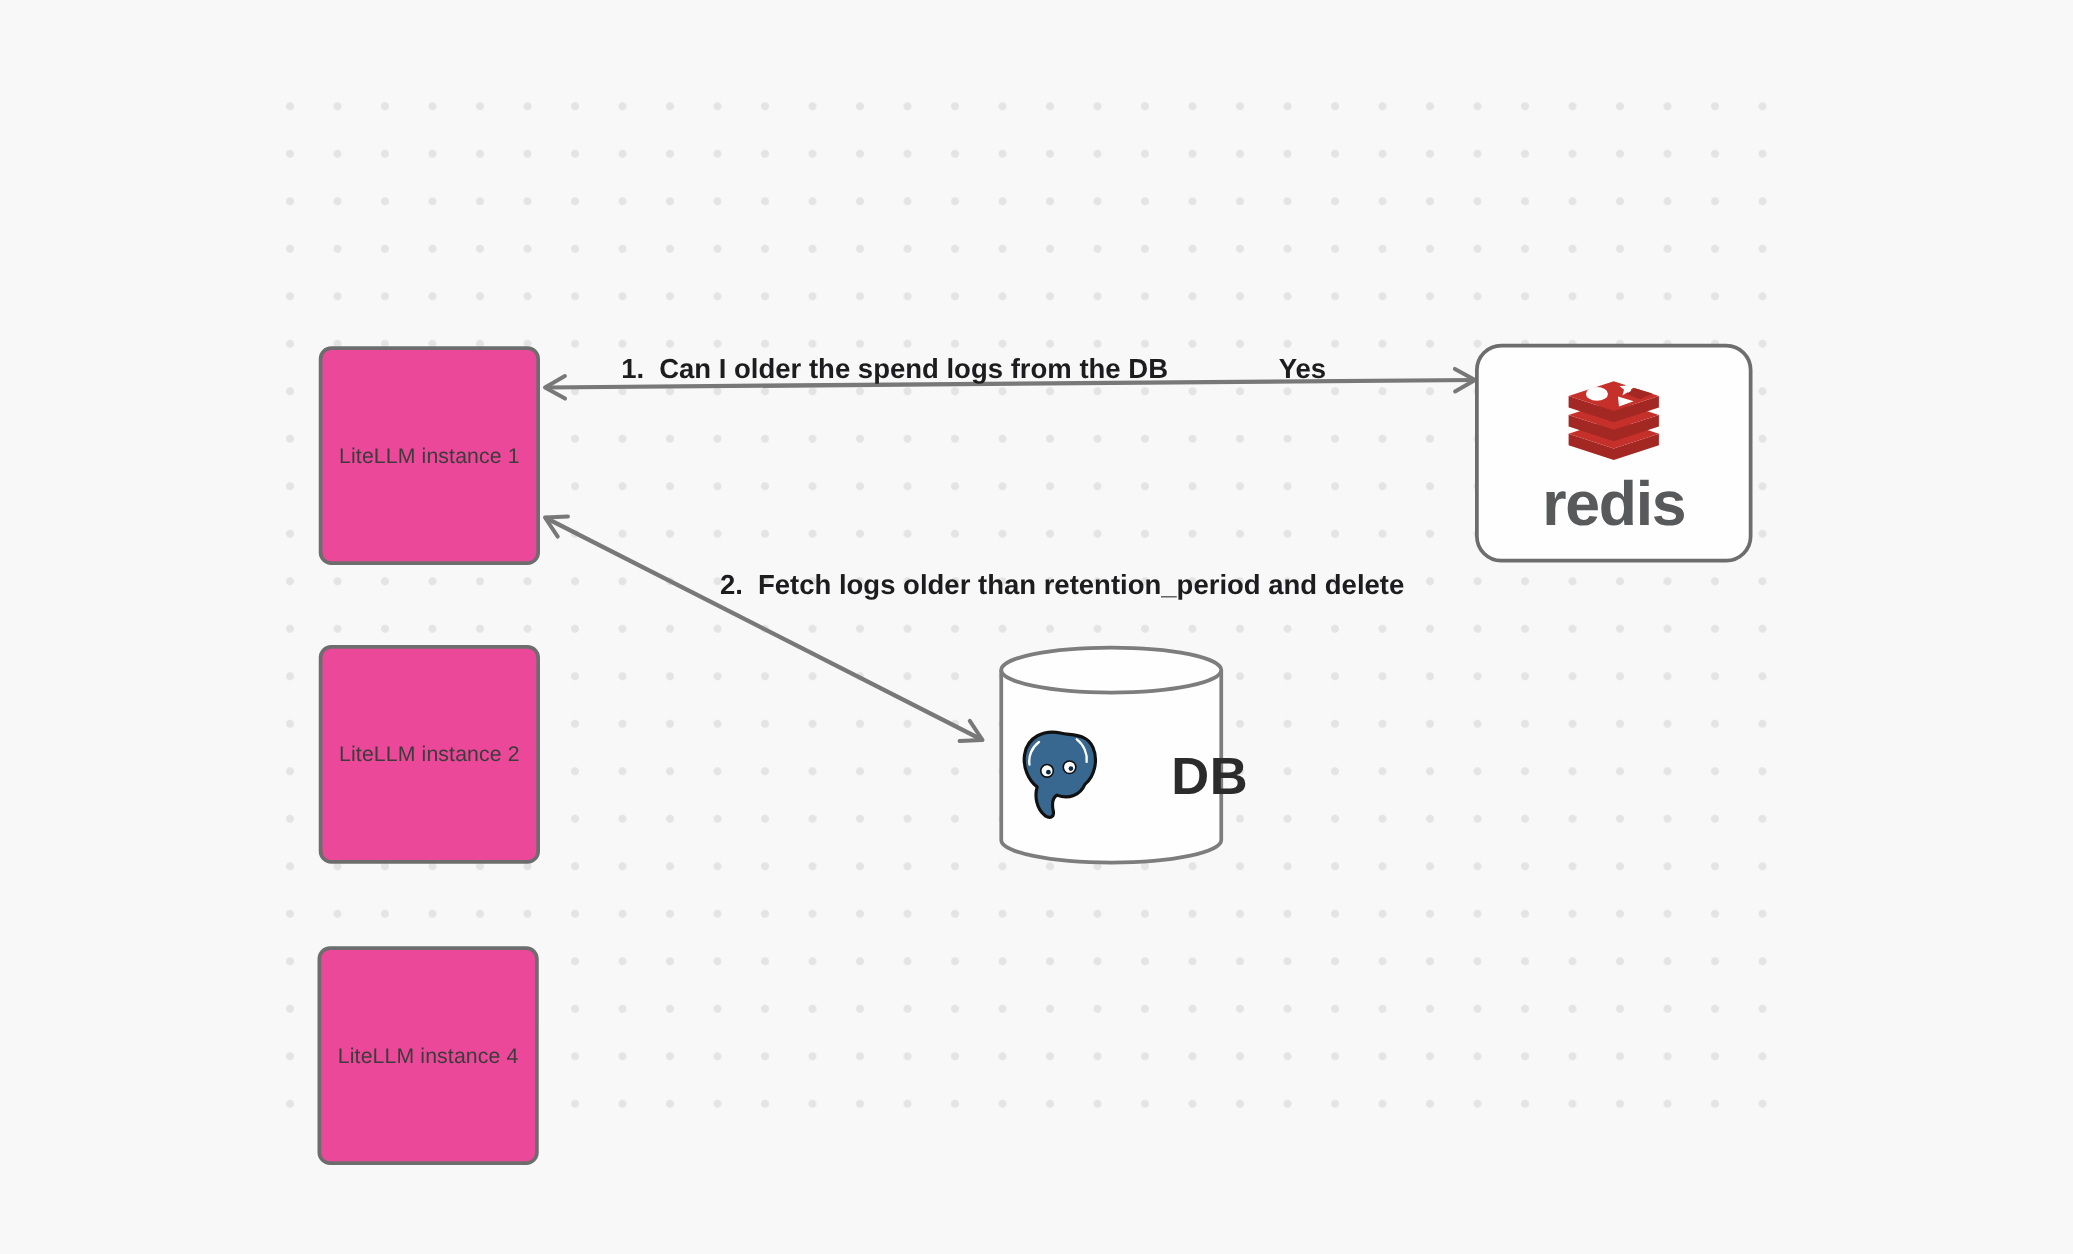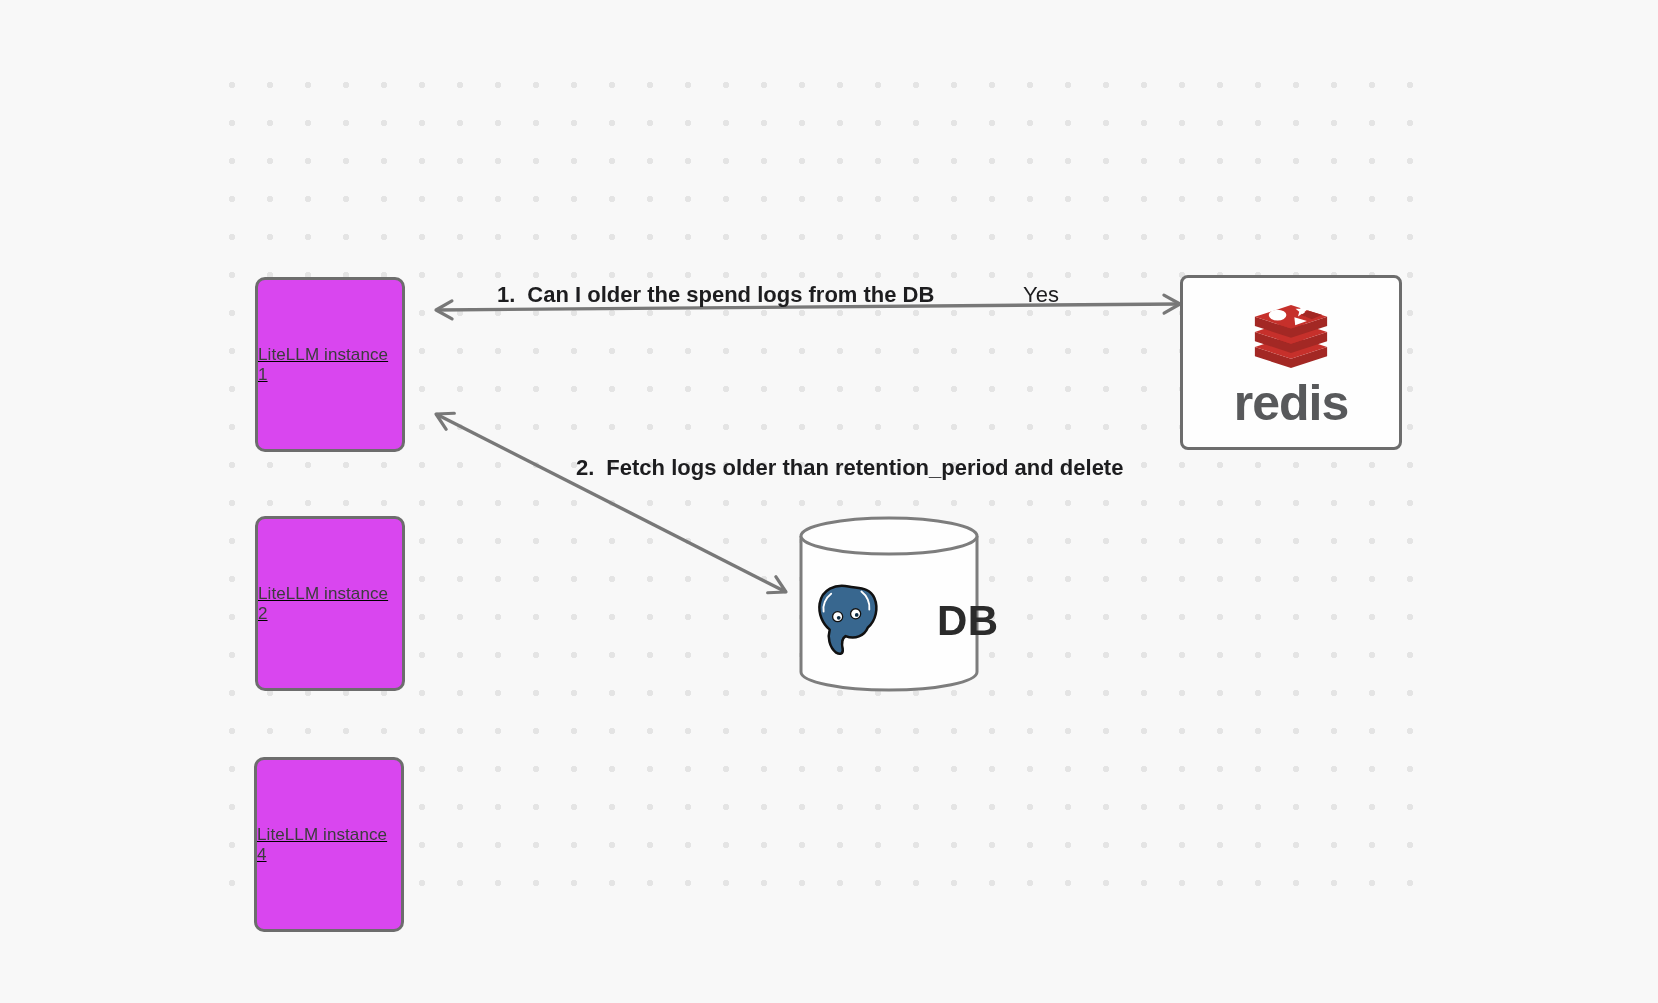--- a/index.html
+++ b/index.html
@@ -24,46 +24,45 @@
     background-image: radial-gradient(circle, #e4e4e4 2.9px, rgba(0,0,0,0) 3.5px);
     background-size: 38px 38px;
   }
   svg.connections {
     position: absolute;
     left: 0;
     top: 0;
   }
   .node-box {
     position: absolute;
-    width: 150px;
+    width: 177px;
     height: 175px;
     box-sizing: border-box;
-    background: #d946ef;
+    background: #ec4899;
     border: 3px solid #6d6d6d;
     border-radius: 10px;
     display: flex;
     align-items: center;
     justify-content: center;
-    text-decoration: underline;
   }
   .node-box .node-label {
     font-size: 17px;
     color: #3c3c3c;
     letter-spacing: 0.1px;
   }
   .redis-node {
     position: absolute;
     left: 1180px;
     top: 275px;
     width: 222px;
     height: 175px;
     box-sizing: border-box;
     background: #fefefe;
     border: 3px solid #6d6d6d;
-    border-radius: 8px;
+    border-radius: 21px;
     display: flex;
     flex-direction: column;
     align-items: center;
     justify-content: center;
     padding-top: 6px;
   }
   .redis-wordmark {
     font-size: 50px;
     font-weight: 700;
     letter-spacing: -1px;
@@ -77,21 +76,21 @@
     gap: 12px;
     font-size: 22px;
     font-weight: 700;
     color: #1d1d1f;
     white-space: nowrap;
     line-height: 24px;
   }
   .edge-answer {
     position: absolute;
     font-size: 22px;
-    font-weight: 400;
+    font-weight: 700;
     color: #1d1d1f;
     line-height: 24px;
   }
   .db-label {
     position: absolute;
     left: 889px;
     top: 600px;
     font-size: 42px;
     font-weight: 600;
     color: #2b2b2b;

